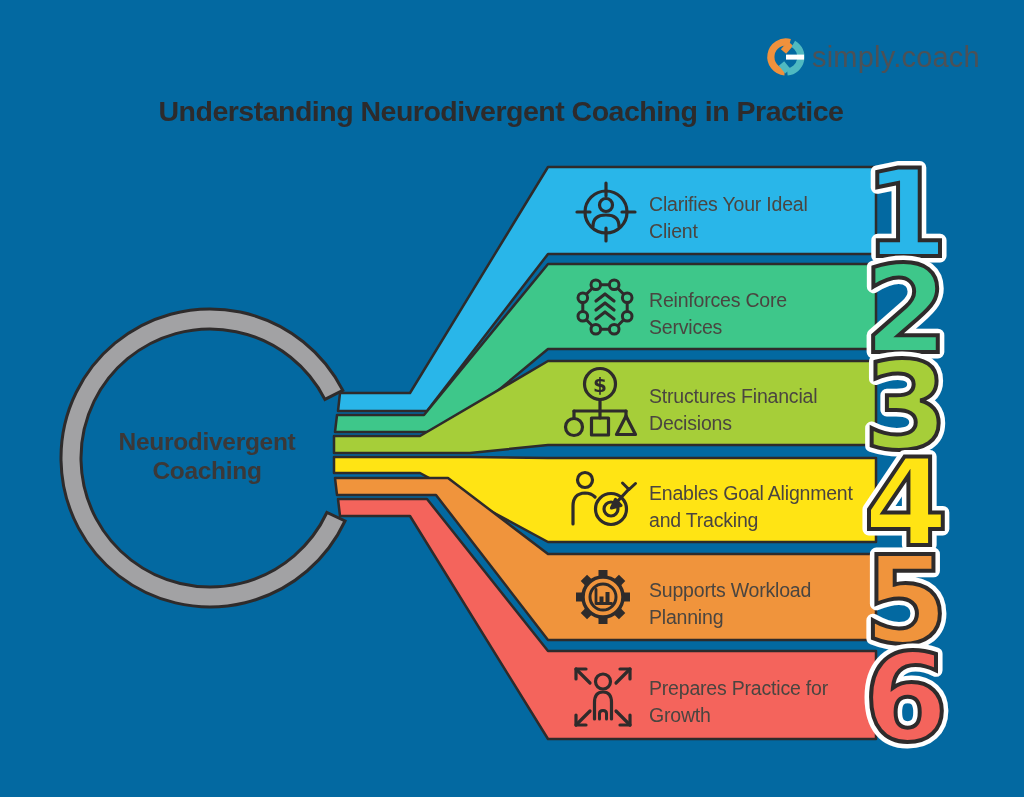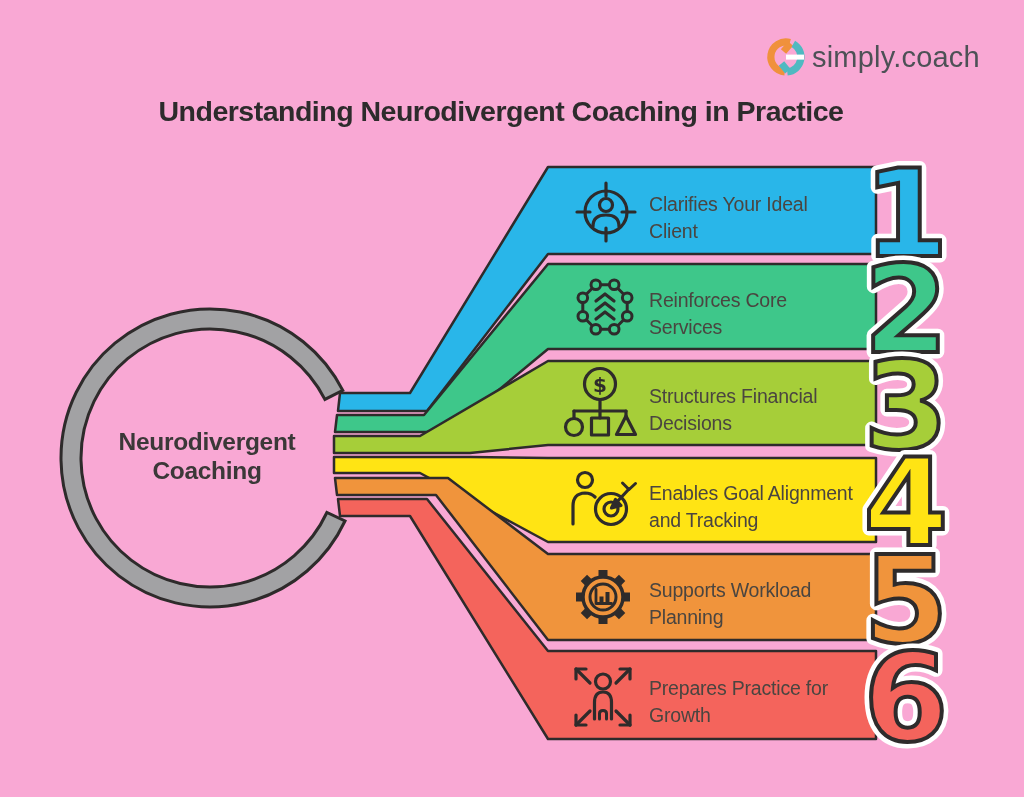--- a/index.html
+++ b/index.html
@@ -1,16 +1,16 @@
 <!DOCTYPE html>
 <html><head>
 <meta charset="utf-8">
 <style>
   html,body{margin:0;padding:0;background:#ffffff;}
-  .stage{position:relative;width:1024px;height:797px;background:#f9a8d4;overflow:hidden;
+  .stage{position:relative;width:1024px;height:797px;background:#0369a1;overflow:hidden;
          font-family:"Liberation Sans",sans-serif;}
   svg{display:block;}
   text{font-family:"Liberation Sans",sans-serif;}
   .title-text{font-size:28.5px;font-weight:bold;letter-spacing:-0.5px;}
   .center-text{font-size:24.5px;font-weight:bold;letter-spacing:-0.3px;}
   .band-label{font-size:19.5px;letter-spacing:-0.2px;}
   .big-num{font-family:"DejaVu Sans",sans-serif;font-size:122px;font-weight:bold;}
   .logo-text{font-size:29px;font-weight:500;letter-spacing:0.2px;}
   .icon{fill:none;stroke:#2E2B2B;stroke-width:3.2;stroke-linecap:round;stroke-linejoin:round;}
   .dollar{font-family:"DejaVu Sans",sans-serif;font-size:20px;font-weight:bold;}

